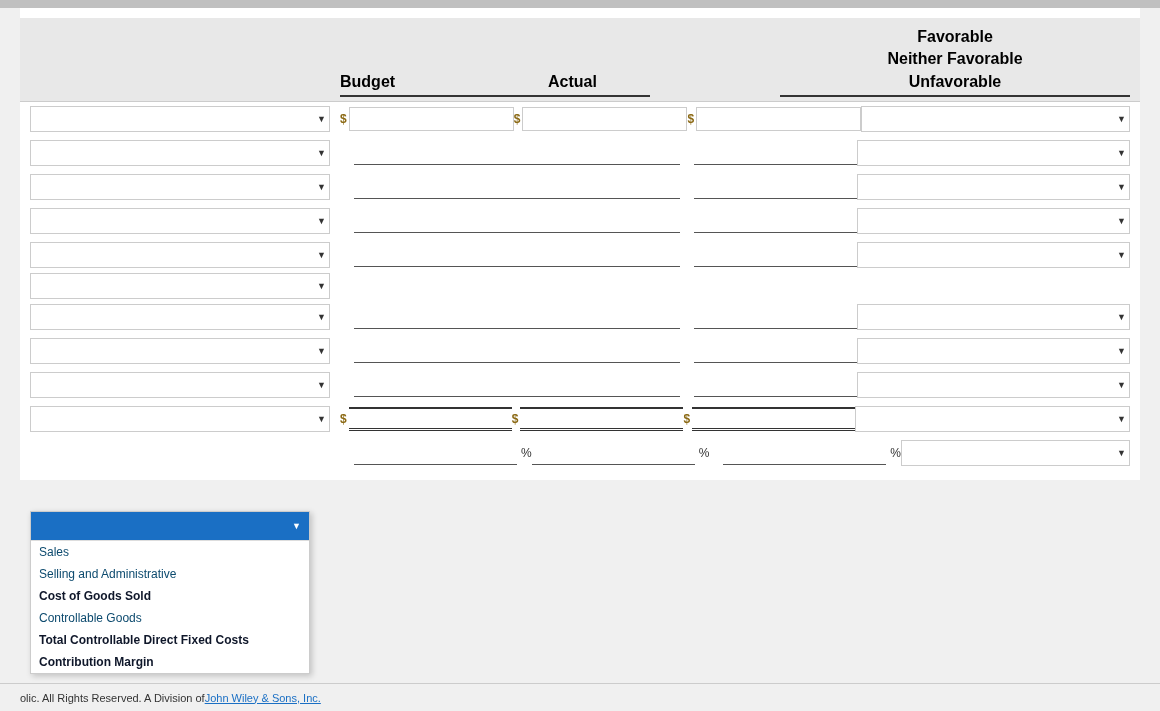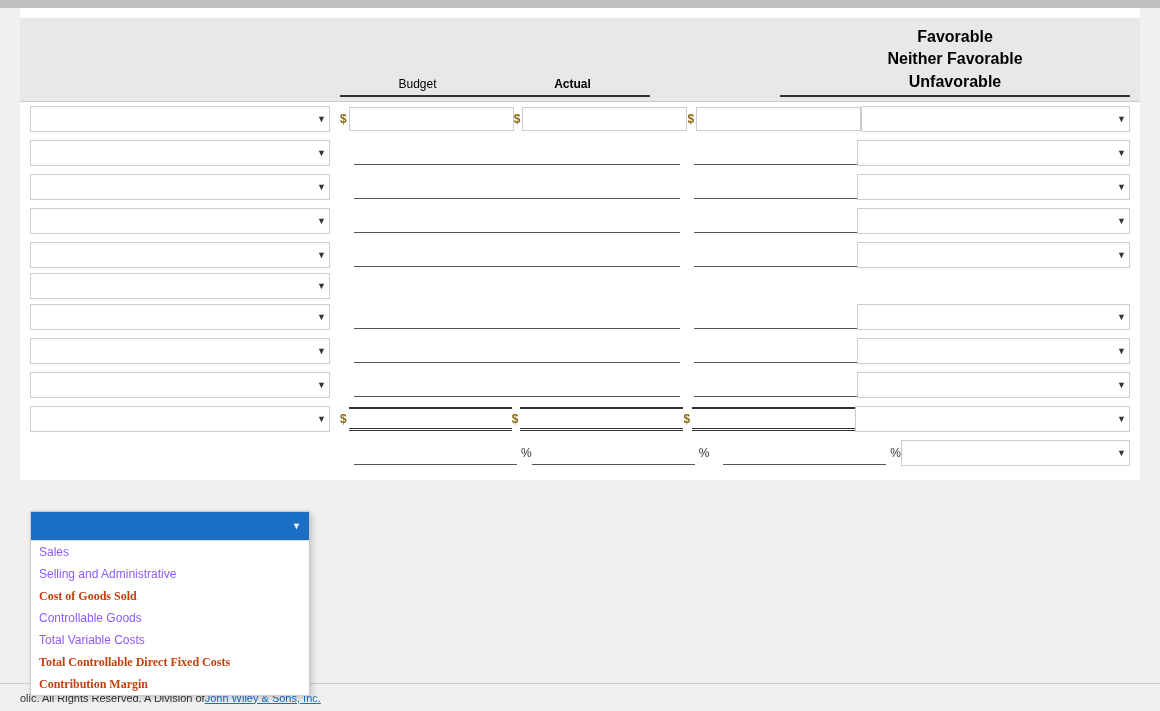--- a/index.html
+++ b/index.html
@@ -32,30 +32,30 @@
       background: #e8e8e8;
       border-bottom: 1px solid #ccc;
     }
 
     .col-label {
       flex: 0 0 310px;
     }
 
     .col-budget {
       flex: 0 0 155px;
-      text-align: center;
-      font-weight: normal;
-      font-size: 12px;
+      text-align: left;
+      font-weight: bold;
+      font-size: 16px;
     }
 
     .col-actual {
       flex: 0 0 155px;
       text-align: center;
       font-weight: bold;
-      font-size: 12px;
+      font-size: 16px;
     }
 
     .col-variance-amount {
       flex: 0 0 130px;
       text-align: center;
     }
 
     .col-variance-type {
       flex: 1;
       text-align: center;
@@ -218,30 +218,29 @@
     .dropdown-list {
       list-style: none;
       background: white;
       border-top: 1px solid #ddd;
     }
 
     .dropdown-list li {
       padding: 4px 8px;
       cursor: pointer;
       font-size: 12px;
-      color: #8b5cf6;
+      color: #0c4a6e;
       height: 22px;
       display: flex;
       align-items: center;
     }
 
     .dropdown-list li.highlighted {
-      color: #c2410c;
+      color: #0f172a;
       font-weight: bold;
-      font-family: Liberation Serif, serif;
     }
 
     
     .footer {
       position: absolute;
       bottom: 0;
       left: 0;
       right: 0;
       height: 28px;
       background: #f0f0f0;
@@ -539,21 +538,20 @@
 
     <div class="dropdown-overlay">
       <div class="dropdown-selected">
         <span></span>
       </div>
       <ul class="dropdown-list">
         <li>Sales</li>
         <li>Selling and Administrative</li>
         <li class="highlighted">Cost of Goods Sold</li>
         <li>Controllable Goods</li>
-        <li>Total Variable Costs</li>
         <li class="highlighted">Total Controllable Direct Fixed Costs</li>
         <li class="highlighted">Contribution Margin</li>
 
       </ul>
     </div>
 
   </div>
 
   <div class="footer">
     <span>olic</span>

